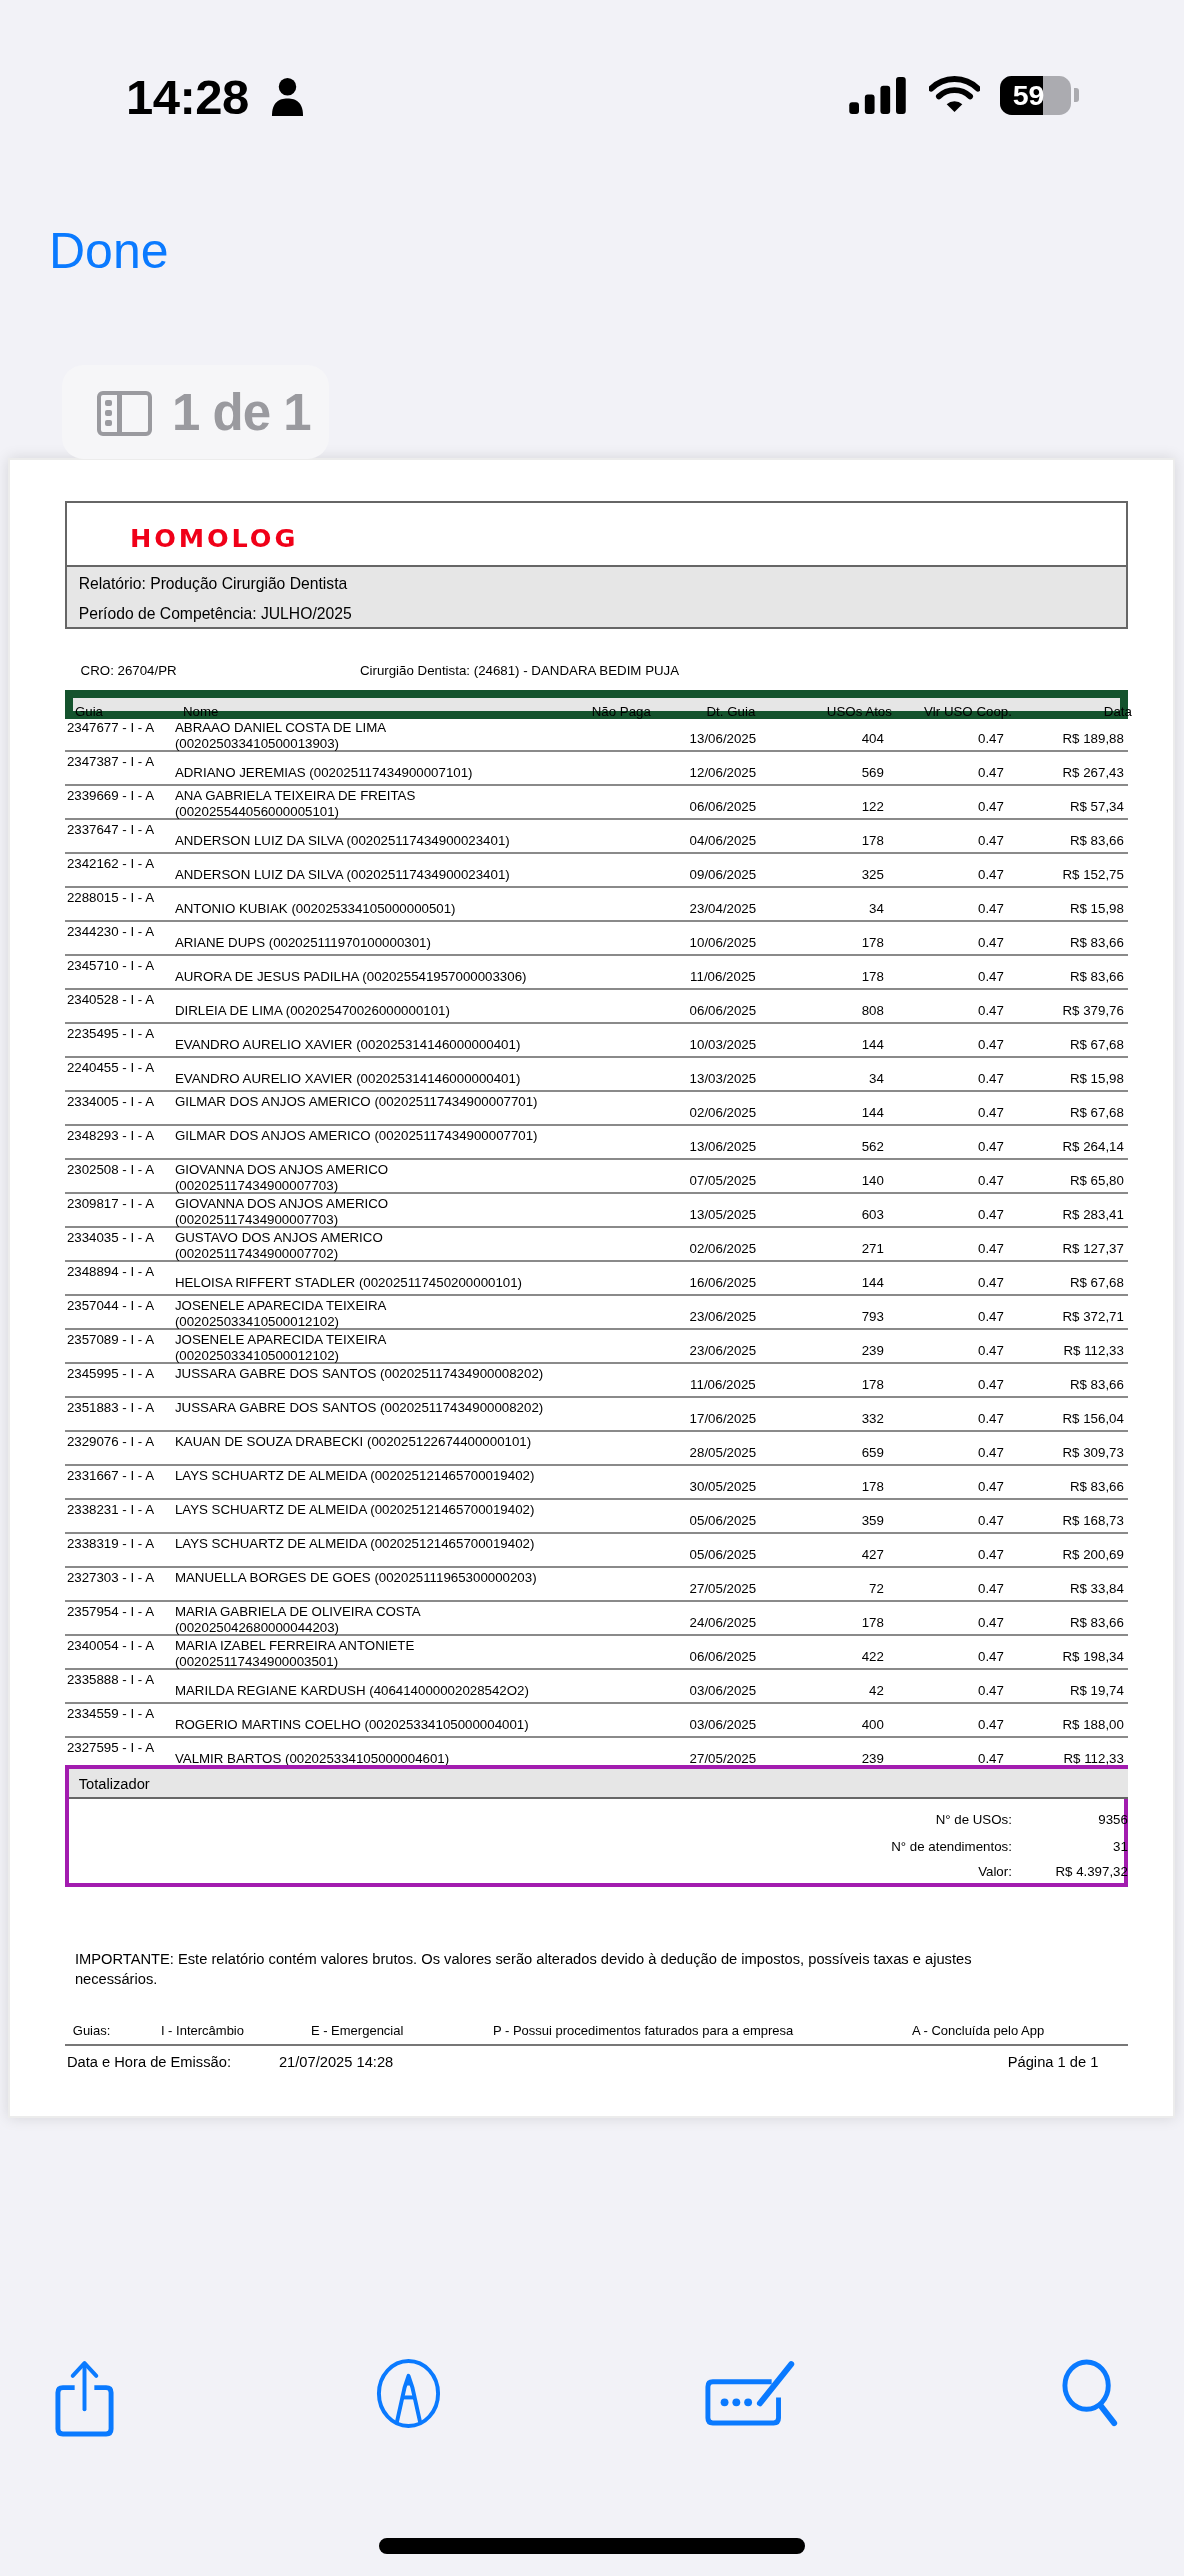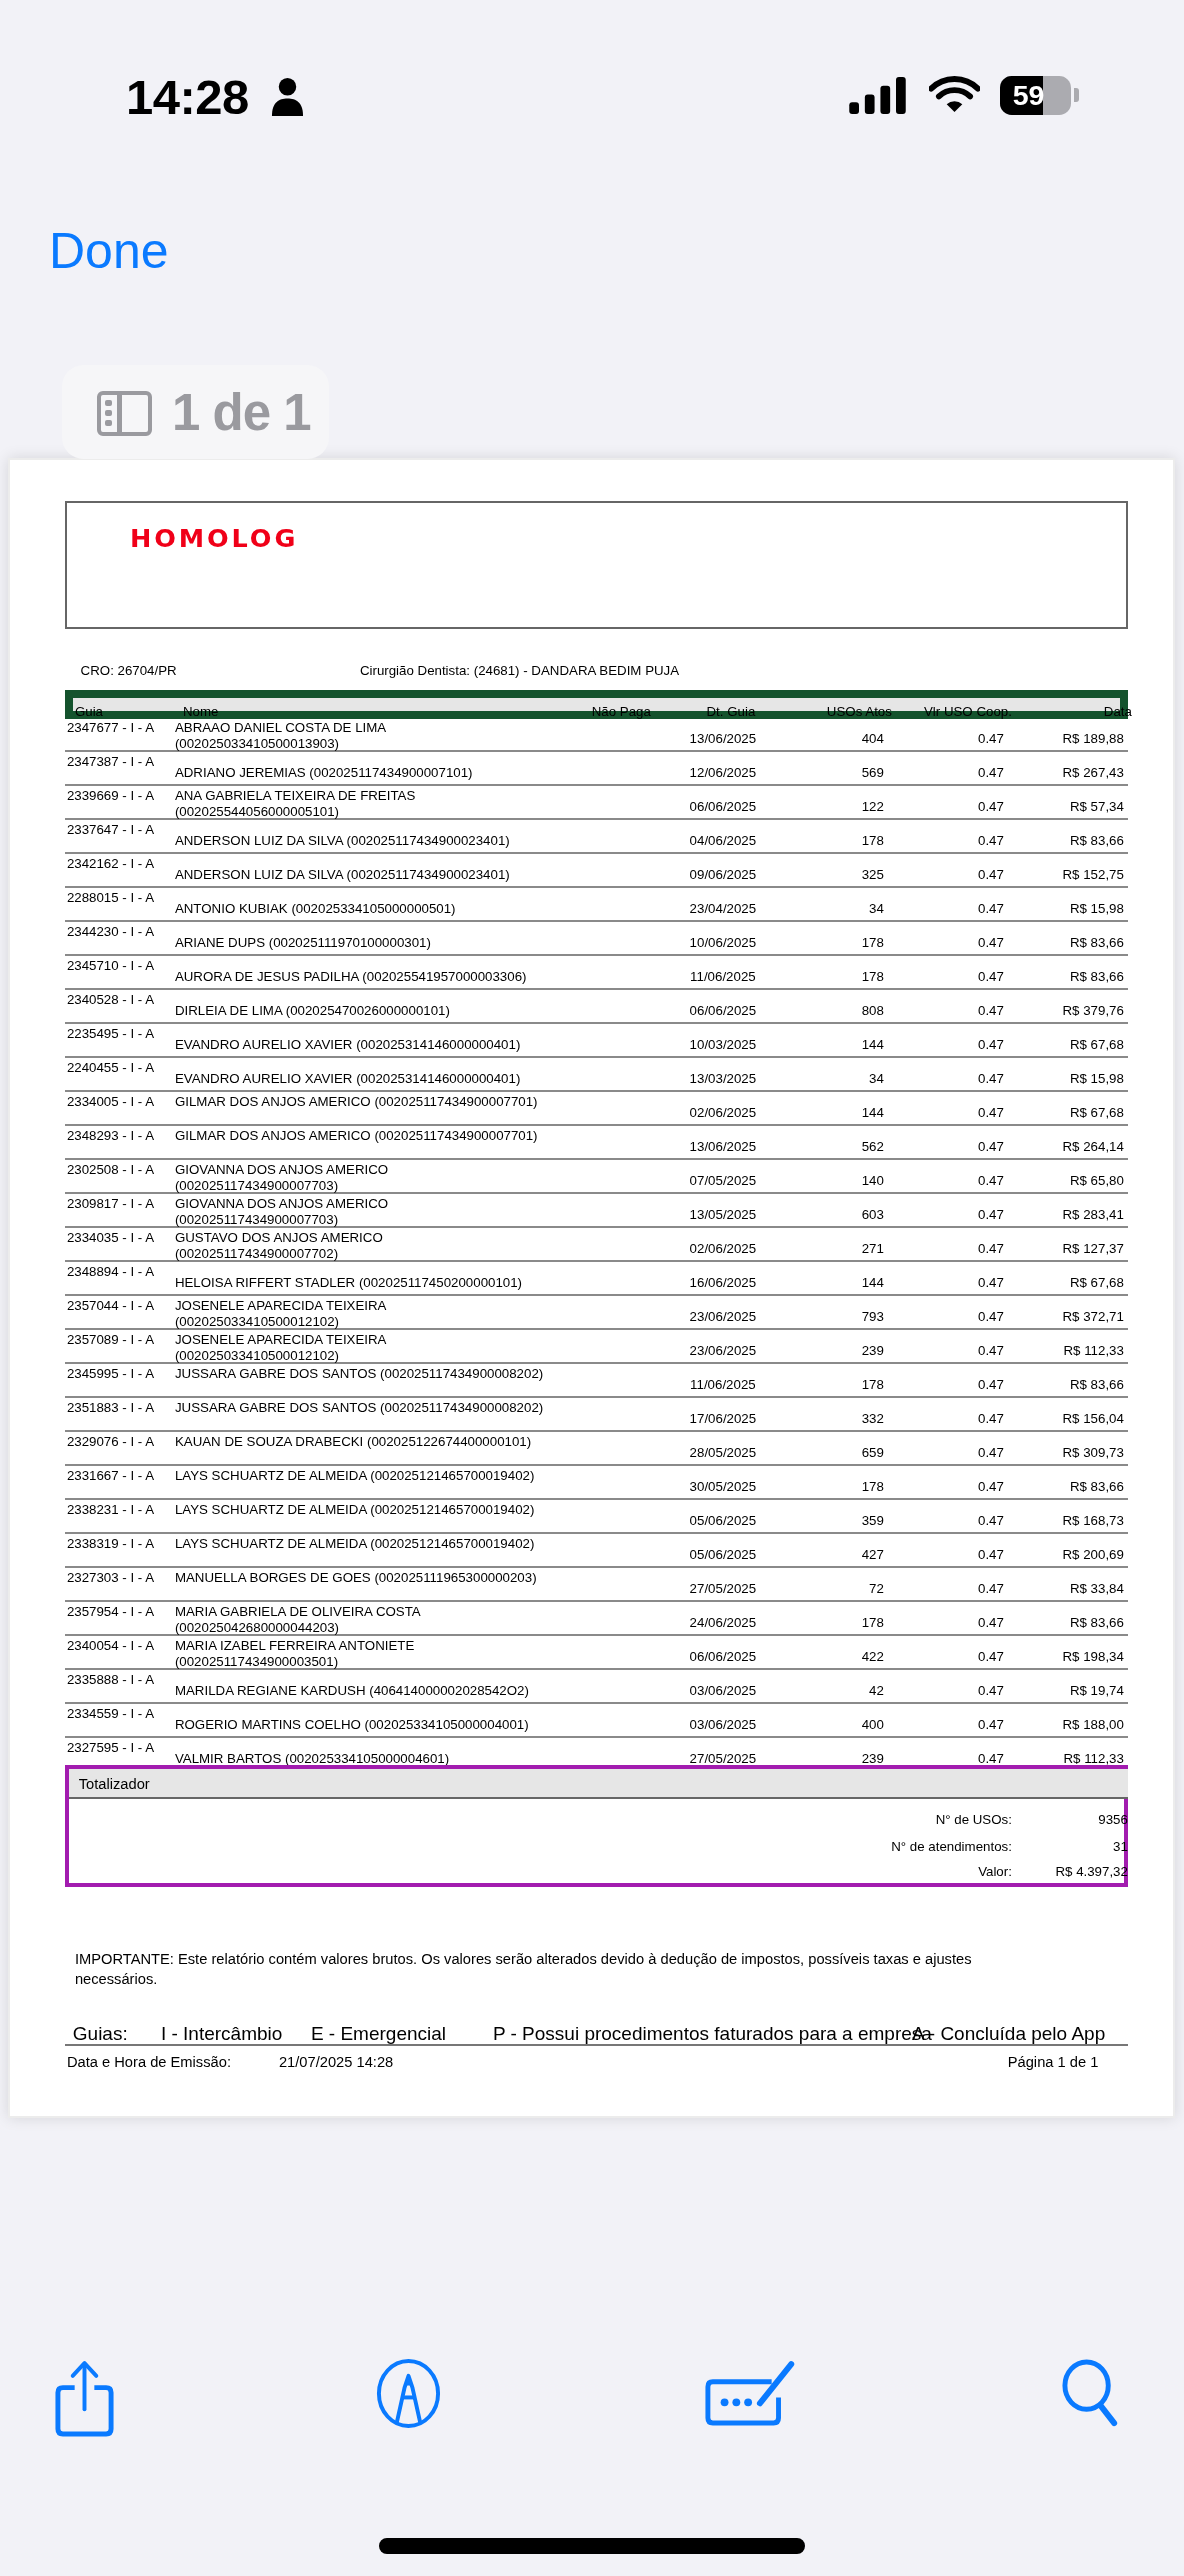--- a/index.html
+++ b/index.html
@@ -58,21 +58,21 @@
   .row .c-nome.single { top: 12.8px; }
   .row .c-nome.top { top: 2px; }
   .row .c-dt, .row .c-usos, .row .c-vlr, .row .c-total { top: 12.8px; }
 
   .tot-box { position: absolute; left: 0; top: 1305px; width: 1063px; height: 122px; border: 4px solid #a21caf; }
   .tot-head { position: absolute; left: 0; top: 0; width: 1059px; height: 30px; background: #e6e6e6; border-bottom: 2px solid #666; font-size: 14.7px; padding: 6.9px 0 0 9.8px; }
   .tot-label { position: absolute; left: 747px; width: 196px; text-align: right; font-size: 13.3px; }
   .tot-value { position: absolute; left: 943px; width: 116px; text-align: right; font-size: 13.3px; }
 
   .important { position: absolute; left: 10px; top: 1490px; width: 982px; font-size: 14.7px; line-height: 19.6px; }
-  .legend { position: absolute; left: 0; top: 1556px; width: 1063px; height: 29.5px; border-bottom: 2px solid #777; font-size: 19px; }
+  .legend { position: absolute; left: 0; top: 1556px; width: 1063px; height: 29.5px; border-bottom: 2px solid #777; font-size: 13px; }
   .legend span { position: absolute; top: 6.9px; white-space: nowrap; }
   .emit { position: absolute; left: 2px; top: 1594px; width: 1061px; font-size: 14.7px; }
   .emit span { position: absolute; white-space: nowrap; top: 0; }
 
   
   .toolbar { position: absolute; left: 0; top: 2358px; width: 1185px; height: 108px; }
   .tb-btn { position: absolute; top: 0; background: none; border: none; }
   .home-indicator { position: absolute; left: 379px; top: 2538px; width: 426px; height: 15.7px; border-radius: 7.9px; background: #000; }
 </style>
 </head>
@@ -113,20 +113,24 @@
     <div class="dot" style="top:15.7px"></div>
     <div class="dot" style="top:25.5px"></div>
   </div>
   <span class="page-label">1 de 1</span>
 </div>
 
 <div class="pdf-page">
   <div class="doc">
     <div class="header-box">
       <div class="logo">HOMOLOG</div>
+      <div class="header-gray">
+        <div class="hdr-line" style="top:7.9px">Relatório:  Produção Cirurgião Dentista</div>
+        <div class="hdr-line" style="top:38px">Período de Competência:  JULHO/2025</div>
+      </div>
     </div>
 
     <div class="cro-line" style="left:15.7px">CRO:  26704/PR</div>
     <div class="cro-line" style="left:295px">Cirurgião Dentista: (24681) - DANDARA BEDIM PUJA</div>
 
     <div class="table-hdr">
       <span class="col c-guia">Guia</span>
       <span class="col c-nome">Nome</span>
       <span class="col c-nao">Não Paga</span>
       <span class="col c-dt">Dt. Guia</span>

